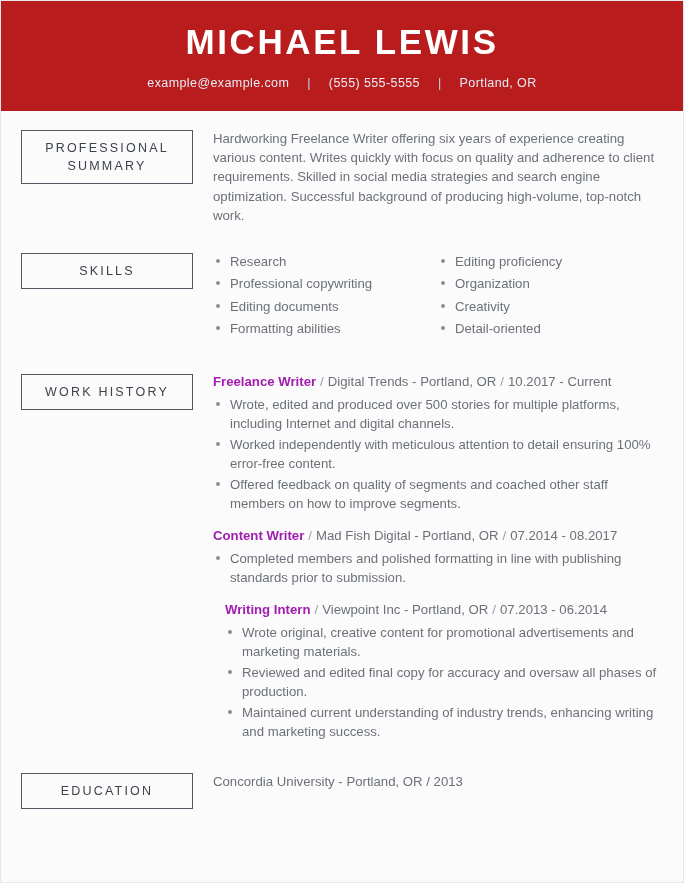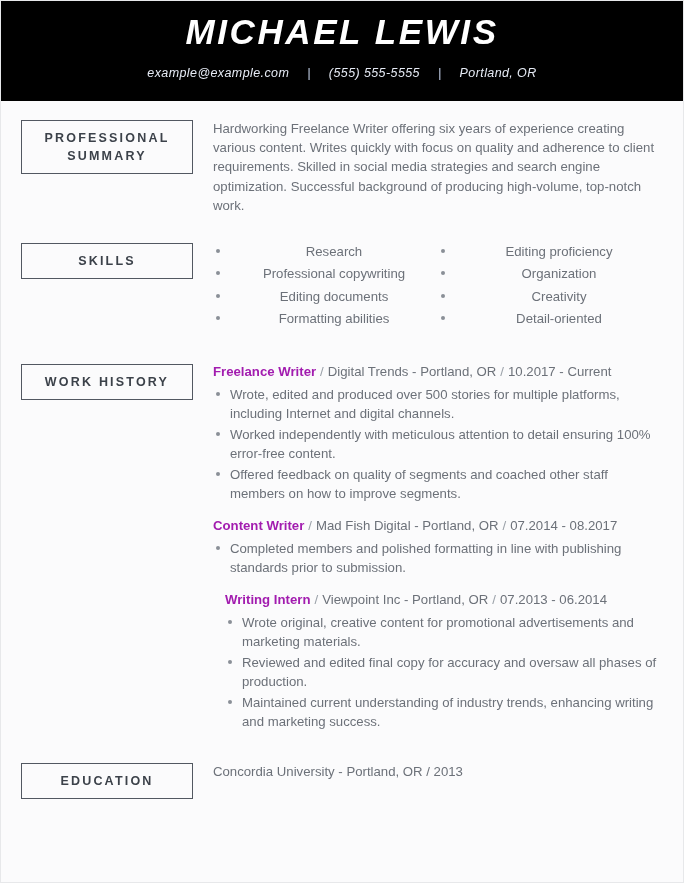--- a/index.html
+++ b/index.html
@@ -15,24 +15,23 @@
     width: 684px;
     height: 883px;
     background: #fbfbfc;
     box-sizing: border-box;
     border: 1px solid #e7e8ea;
     overflow: hidden;
   }
 
   
   .header {
-    background: #000000;
-    padding: 12px 20px 20px 20px;
+    background: #b91c1c;
+    padding: 22px 20px 20px 20px;
     text-align: center;
-    font-style: italic;
   }
   .full-name {
     color: #ffffff;
     font-size: 35px;
     font-weight: bold;
     letter-spacing: 2.6px;
     line-height: 1.1;
     margin: 0 0 14px 0;
     white-space: nowrap;
   }
@@ -65,21 +64,21 @@
     padding-top: 2px;
   }
   .body-col {
     flex: 1 1 auto;
     padding-top: 1px;
   }
   .section-label {
     border: 1.3px solid #525861;
     color: #3c424a;
     font-size: 12.5px;
-    font-weight: bold;
+    font-weight: normal;
     letter-spacing: 2.2px;
     text-align: center;
     padding: 8px 4px;
     line-height: 1.45;
     box-sizing: border-box;
     width: 172px;
   }
 
   
   .summary-text {
@@ -113,21 +112,20 @@
   }
 
   .skills-cols {
     display: flex;
   }
   .skills-col {
     flex: 0 0 50%;
   }
   .skills-col ul.bullets li {
     margin-bottom: 3.5px;
-    text-align: center;
   }
 
   .job {
     margin-bottom: 14px;
   }
   .job:last-child { margin-bottom: 0; margin-left: 12px; }
   .job-head {
     font-size: 13.2px;
     line-height: 1.4;
     margin-bottom: 3px;

